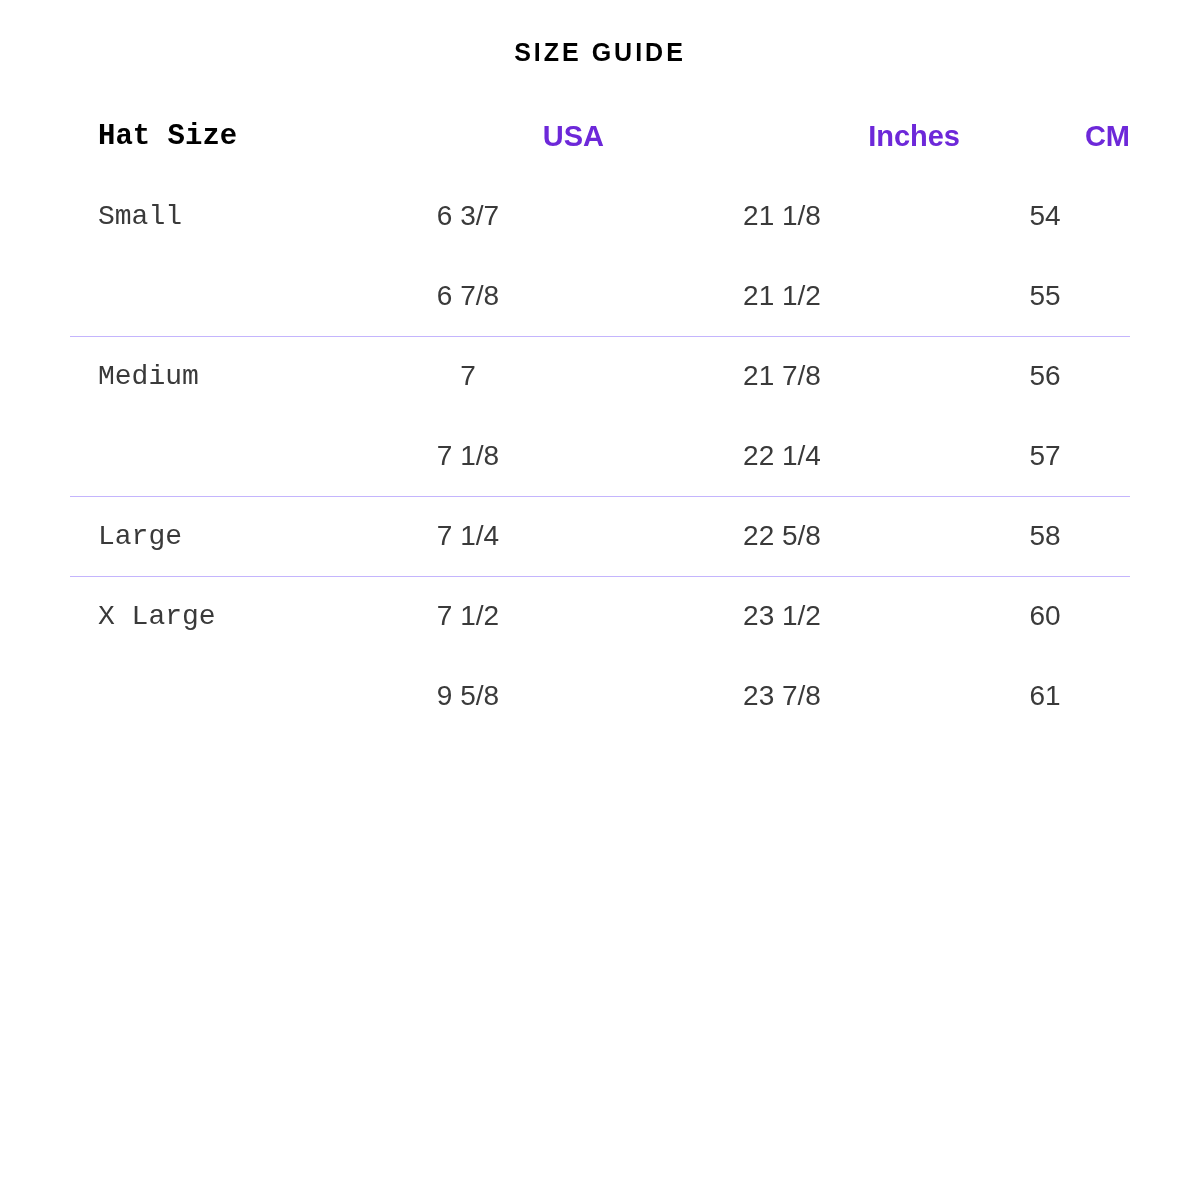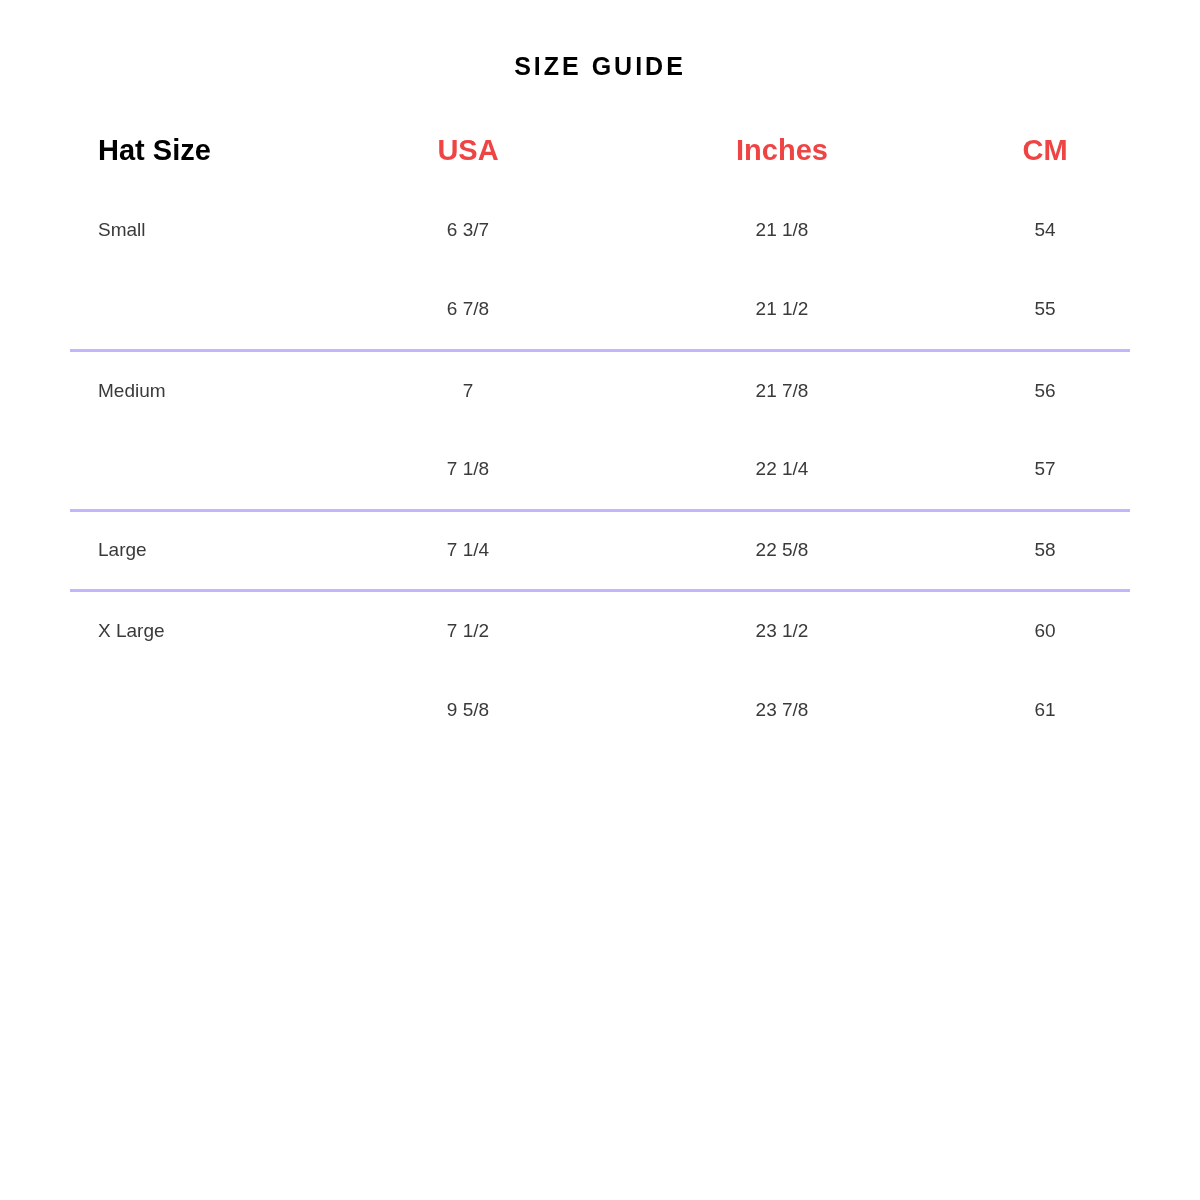--- a/index.html
+++ b/index.html
@@ -11,21 +11,21 @@
     color: #000000;
     overflow: hidden;
   }
   .page {
     width: 1200px;
     height: 1200px;
     background: #ffffff;
     position: relative;
   }
   .guide-title {
-    padding-top: 51px;
+    padding-top: 37px;
     font-size: 25px;
     line-height: 30px;
     font-weight: bold;
     letter-spacing: 3px;
     text-align: center;
     color: #000000;
   }
   table.size-table {
     border-collapse: collapse;
     table-layout: fixed;
@@ -33,39 +33,41 @@
     margin: 29px 70px 0 70px;
   }
   col.c1 { width: 262px; }
   col.c2 { width: 272px; }
   col.c3 { width: 356px; }
   col.c4 { width: 170px; }
   tr { height: 80px; }
   th, td {
     vertical-align: middle;
     text-align: center;
-    font-size: 19px;
+    font-size: 28px;
     white-space: nowrap;
   }
   th {
     font-weight: bold;
     font-size: 29px;
-    color: #ef4444;
+    color: #6d28d9;
+    text-align: right;
   }
   td {
     font-weight: 400;
     color: #3a3a3a;
   }
   th.col-hat, td.col-hat {
     text-align: left;
     padding-left: 28px;
+    font-family: Liberation Mono, monospace;
   }
   th.col-hat { color: #000000; }
   tbody.section { border: none; }
-  tbody.section.ruled { border-top: 3px solid #c4b5fd; margin-top: 19px; }
+  tbody.section.ruled { border-top: 1px solid #c4b5fd; margin-top: 19px; }
 </style>
 </head>
 <body>
 
 <div class="page">
 
   <div class="guide-title">SIZE GUIDE</div>
 
   <table class="size-table">
     <colgroup>

